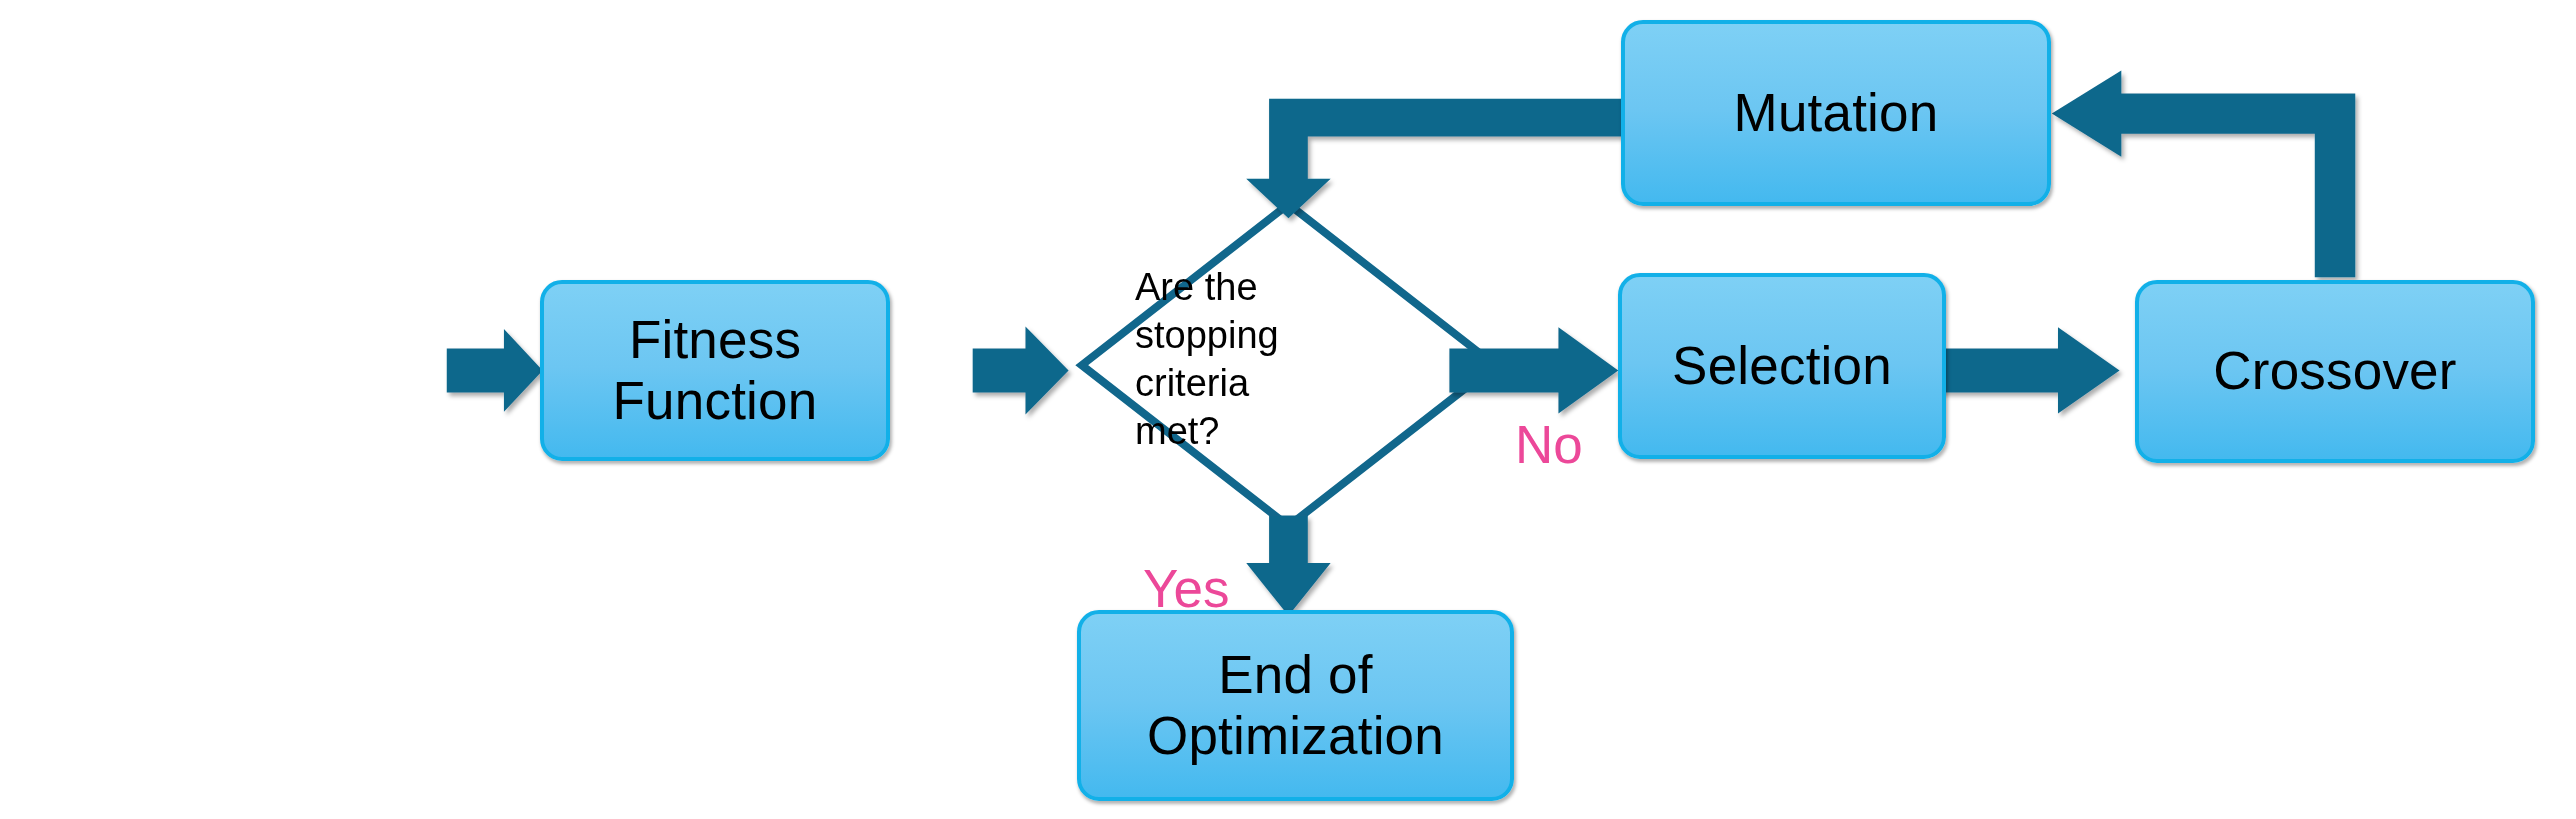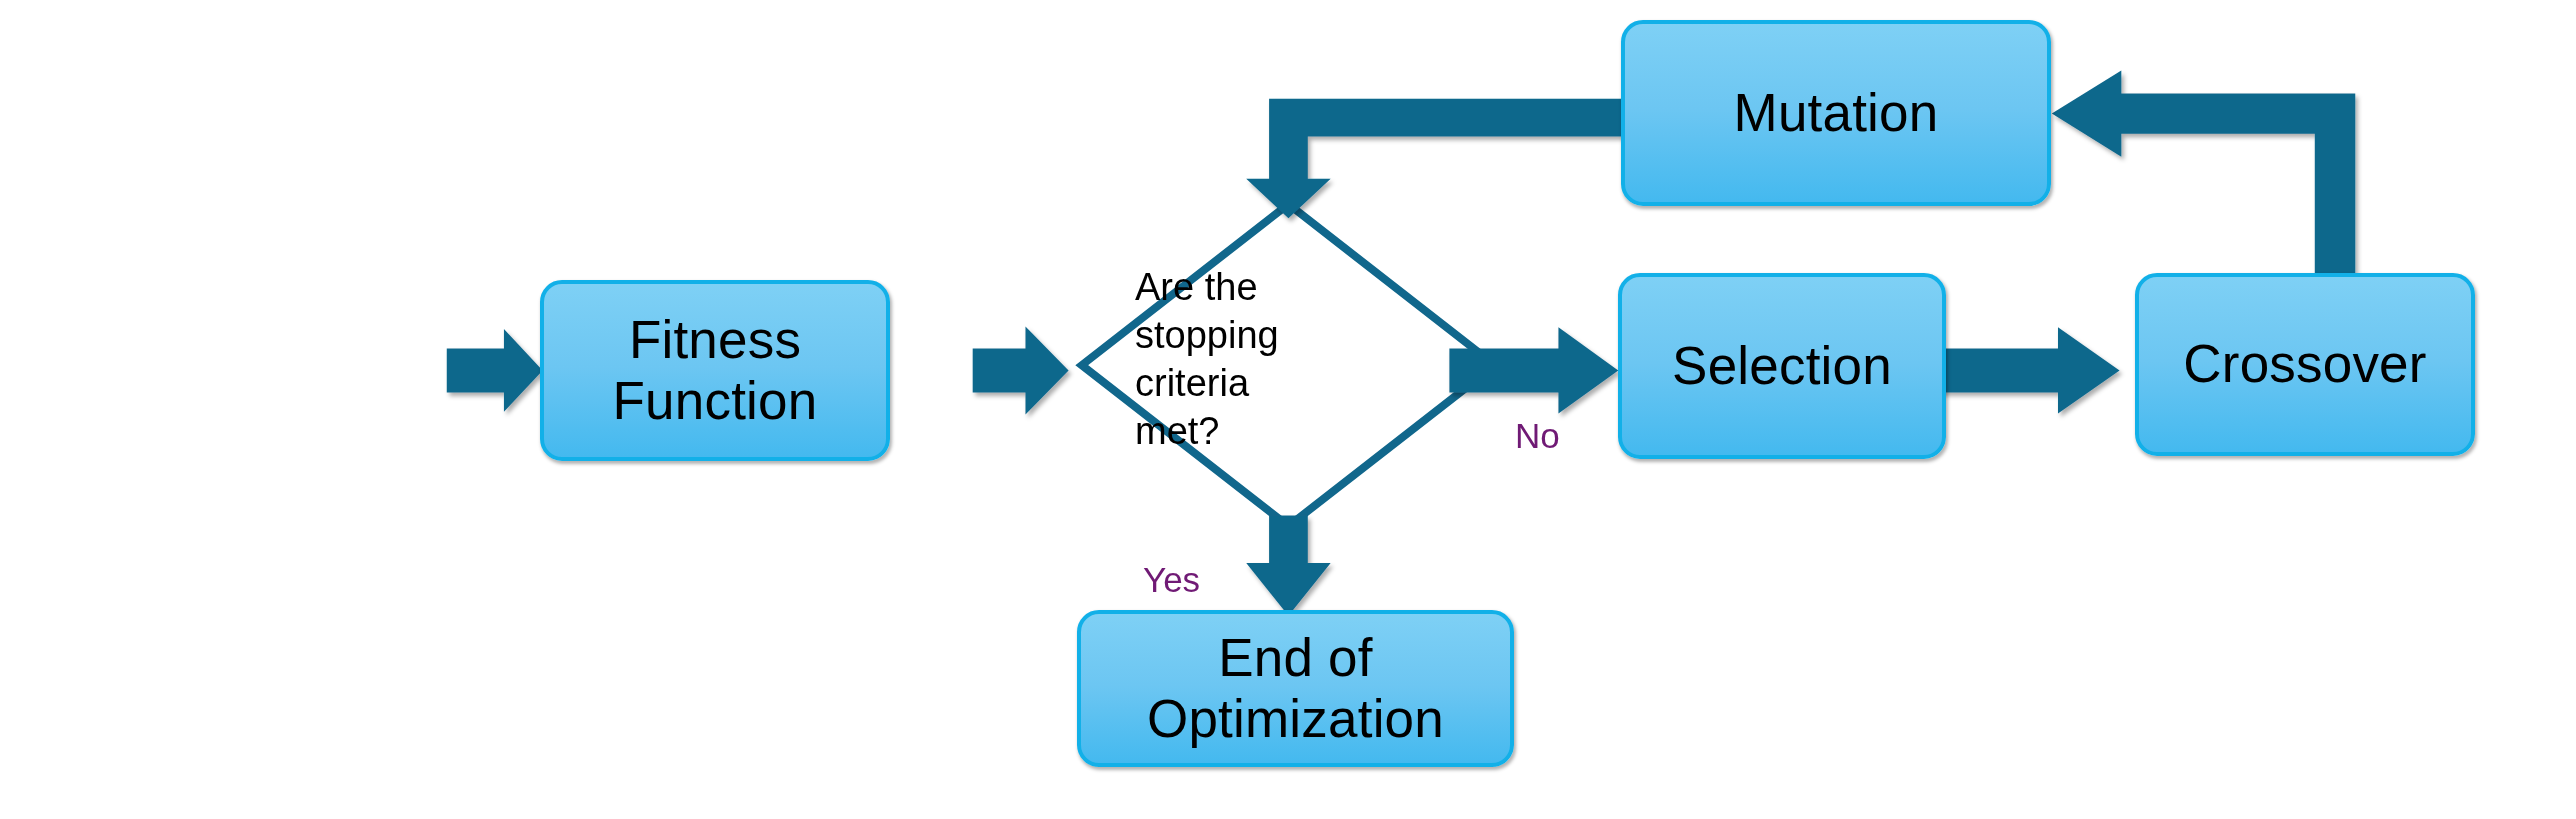--- a/index.html
+++ b/index.html
@@ -49,22 +49,22 @@
   .decision-label {
     position: absolute;
     text-align: left;
     color: #000000;
     font-size: 38px;
     line-height: 1.26;
     white-space: pre-line;
   }
   .edge-label {
     position: absolute;
-    color: #701a75;
-    font-size: 35px;
+    color: #ec4899;
+    font-size: 53px;
     line-height: 1;
     white-space: nowrap;
   }
 </style>
 </head>
 <body>
 
 <div id="diagram-root">
 
   <svg id="flow-svg" viewBox="0 0 2929 932">
@@ -116,29 +116,29 @@
 
   <div class="decision-label" style="left:1135px; top:264px; width:308px;">Are the
 stopping
 criteria
 met?</div>
 
   <div class="node-box" style="left:1618px; top:273px; width:328px; height:186px;">
     <span class="node-label">Selection</span>
   </div>
 
-  <div class="node-box" style="left:2135px; top:273px; width:340px; height:183px;">
+  <div class="node-box" style="left:2135px; top:280px; width:400px; height:183px;">
     <span class="node-label">Crossover</span>
   </div>
 
   <div class="node-box" style="left:1621px; top:20px; width:430px; height:186px;">
     <span class="node-label">Mutation</span>
   </div>
 
-  <div class="node-box" style="left:1077px; top:610px; width:437px; height:157px;">
+  <div class="node-box" style="left:1077px; top:610px; width:437px; height:191px;">
     <span class="node-label">End of
 Optimization</span>
   </div>
 
   <div class="edge-label" style="left:1515px; top:418px;">No</div>
 
   <div class="edge-label" style="left:1143px; top:530px;margin-top:32px;">Yes</div>
 
 </div>
 

